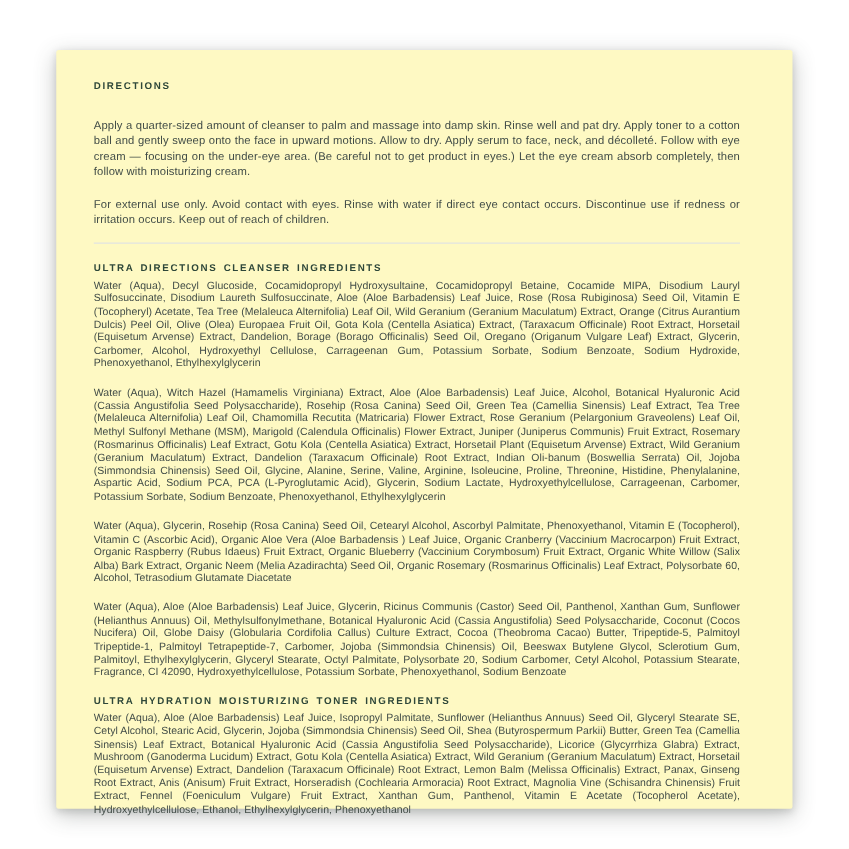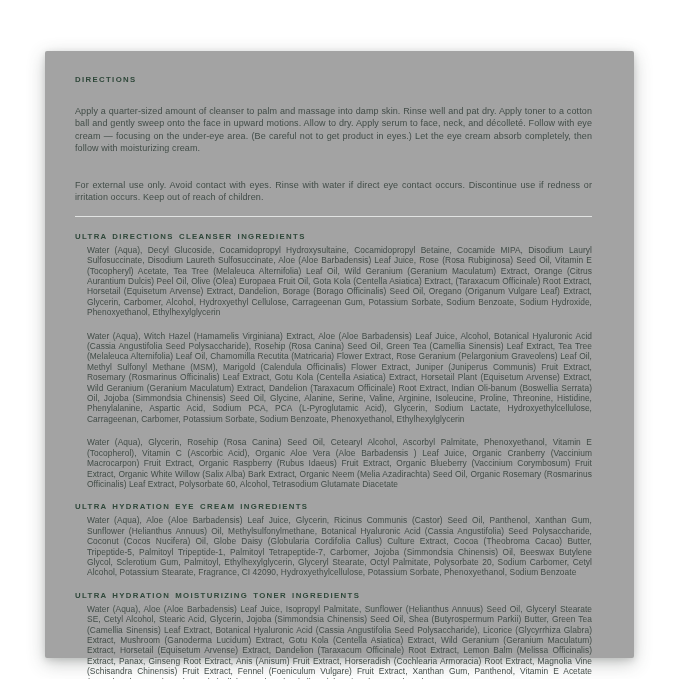--- a/index.html
+++ b/index.html
@@ -5,59 +5,58 @@
   * { margin: 0; padding: 0; box-sizing: border-box; }
   html, body {
     width: 679px; height: 679px;
     background: #ffffff;
     font-family: "Liberation Sans", sans-serif;
     overflow: hidden;
   }
   .stage { position: relative; width: 679px; height: 679px; }
   .card {
     position: absolute;
-    left: 45px; top: 51px;
+    left: 45px; top: 40px;
     width: 589px; height: 607px;
-    background: #a3a3a3;
+    background: #fef9c3;
     border-radius: 2px;
     box-shadow: 0 5px 18px rgba(60, 66, 62, 0.30), 0 2px 6px rgba(60, 66, 62, 0.16);
     padding: 24px 42px 20px 30px;
   }
   .section-heading {
     font-size: 7.8px;
     font-weight: 700;
     letter-spacing: 1.35px;
     color: #2e4739;
     word-spacing: 1.5px;
   }
   .directions-para {
     margin-top: 21px;
     font-size: 9px;
     line-height: 12.3px;
     letter-spacing: 0.1px;
     color: #414c47;
     text-align: justify;
   }
-  .directions-para + .directions-para { margin-top: 25px; }
+  .directions-para + .directions-para { margin-top: 14px; }
   .divider {
     border: 0;
     border-top: 1px solid #e1e3e2;
     margin: 12px 0 15px 0;
   }
   .ingredient-section { margin-top: 13px; }
   .ingredient-section.first { margin-top: 0; }
   .ingredients-para {
     margin-top: 4px;
     font-size: 8.4px;
     line-height: 10.4px;
     letter-spacing: 0.05px;
     color: #414c47;
     text-align: justify;
     hyphens: auto;
-    margin-left: 12px;
     -webkit-hyphens: auto;
   }
 </style>
 </head>
 <body>
 
 <div class="stage">
   <div class="card">
 
     <div>
@@ -75,21 +74,20 @@
 
     <div class="ingredient-section">
       <p class="ingredients-para">Water (Aqua), Witch Hazel (Hamamelis Virginiana) Extract, Aloe (Aloe Barbadensis) Leaf Juice, Alcohol, Botanical Hyaluronic Acid (Cassia Angustifolia Seed Polysaccharide), Rosehip (Rosa Canina) Seed Oil, Green Tea (Camellia Sinensis) Leaf Extract, Tea Tree (Melaleuca Alternifolia) Leaf Oil, Chamomilla Recutita (Matricaria) Flower Extract, Rose Geranium (Pelargonium Graveolens) Leaf Oil, Methyl Sulfonyl Methane (MSM), Marigold (Calendula Officinalis) Flower Extract, Juniper (Juniperus Communis) Fruit Extract, Rosemary (Rosmarinus Officinalis) Leaf Extract, Gotu Kola (Centella Asiatica) Extract, Horsetail Plant (Equisetum Arvense) Extract, Wild Geranium (Geranium Maculatum) Extract, Dandelion (Taraxacum Officinale) Root Extract, Indian Oli-banum (Boswellia Serrata) Oil, Jojoba (Simmondsia Chinensis) Seed Oil, Glycine, Alanine, Serine, Valine, Arginine, Isoleucine, Proline, Threonine, Histidine, Phenylalanine, Aspartic Acid, Sodium PCA, PCA (L-Pyroglutamic Acid), Glycerin, Sodium Lactate, Hydroxyethylcellulose, Carrageenan, Carbomer, Potassium Sorbate, Sodium Benzoate, Phenoxyethanol, Ethylhexylglycerin</p>
     </div>
 
     <div class="ingredient-section">
       <p class="ingredients-para">Water (Aqua), Glycerin, Rosehip (Rosa Canina) Seed Oil, Cetearyl Alcohol, Ascorbyl Palmitate, Phenoxyethanol, Vitamin E (Tocopherol), Vitamin C (Ascorbic Acid), Organic Aloe Vera (Aloe Barbadensis ) Leaf Juice, Organic Cranberry (Vaccinium Macrocarpon) Fruit Extract, Organic Raspberry (Rubus Idaeus) Fruit Extract, Organic Blueberry (Vaccinium Corymbosum) Fruit Extract, Organic White Willow (Salix Alba) Bark Extract, Organic Neem (Melia Azadirachta) Seed Oil, Organic Rosemary (Rosmarinus Officinalis) Leaf Extract, Polysorbate 60, Alcohol, Tetrasodium Glutamate Diacetate</p>
     </div>
 
     <div class="ingredient-section">
-      <h2 class="section-heading">ULTRA HYDRATION EYE CREAM INGREDIENTS</h2>
       <p class="ingredients-para">Water (Aqua), Aloe (Aloe Barbadensis) Leaf Juice, Glycerin, Ricinus Communis (Castor) Seed Oil, Panthenol, Xanthan Gum, Sunflower (Helianthus Annuus) Oil, Methylsulfonylmethane, Botanical Hyaluronic Acid (Cassia Angustifolia) Seed Polysaccharide, Coconut (Cocos Nucifera) Oil, Globe Daisy (Globularia Cordifolia Callus) Culture Extract, Cocoa (Theobroma Cacao) Butter, Tripeptide-5, Palmitoyl Tripeptide-1, Palmitoyl Tetrapeptide-7, Carbomer, Jojoba (Simmondsia Chinensis) Oil, Beeswax Butylene Glycol, Sclerotium Gum, Palmitoyl, Ethylhexylglycerin, Glyceryl Stearate, Octyl Palmitate, Polysorbate 20, Sodium Carbomer, Cetyl Alcohol, Potassium Stearate, Fragrance, CI 42090, Hydroxyethylcellulose, Potassium Sorbate, Phenoxyethanol, Sodium Benzoate</p>
     </div>
 
     <div class="ingredient-section">
       <h2 class="section-heading">ULTRA HYDRATION MOISTURIZING TONER INGREDIENTS</h2>
       <p class="ingredients-para">Water (Aqua), Aloe (Aloe Barbadensis) Leaf Juice, Isopropyl Palmitate, Sunflower (Helianthus Annuus) Seed Oil, Glyceryl Stearate SE, Cetyl Alcohol, Stearic Acid, Glycerin, Jojoba (Simmondsia Chinensis) Seed Oil, Shea (Butyrospermum Parkii) Butter, Green Tea (Camellia Sinensis) Leaf Extract, Botanical Hyaluronic Acid (Cassia Angustifolia Seed Polysaccharide), Licorice (Glycyrrhiza Glabra) Extract, Mushroom (Ganoderma Lucidum) Extract, Gotu Kola (Centella Asiatica) Extract, Wild Geranium (Geranium Maculatum) Extract, Horsetail (Equisetum Arvense) Extract, Dandelion (Taraxacum Officinale) Root Extract, Lemon Balm (Melissa Officinalis) Extract, Panax, Ginseng Root Extract, Anis (Anisum) Fruit Extract, Horseradish (Cochlearia Armoracia) Root Extract, Magnolia Vine (Schisandra Chinensis) Fruit Extract, Fennel (Foeniculum Vulgare) Fruit Extract, Xanthan Gum, Panthenol, Vitamin E Acetate (Tocopherol Acetate), Hydroxyethylcellulose, Ethanol, Ethylhexylglycerin, Phenoxyethanol</p>
     </div>
 
   </div>
 </div>

